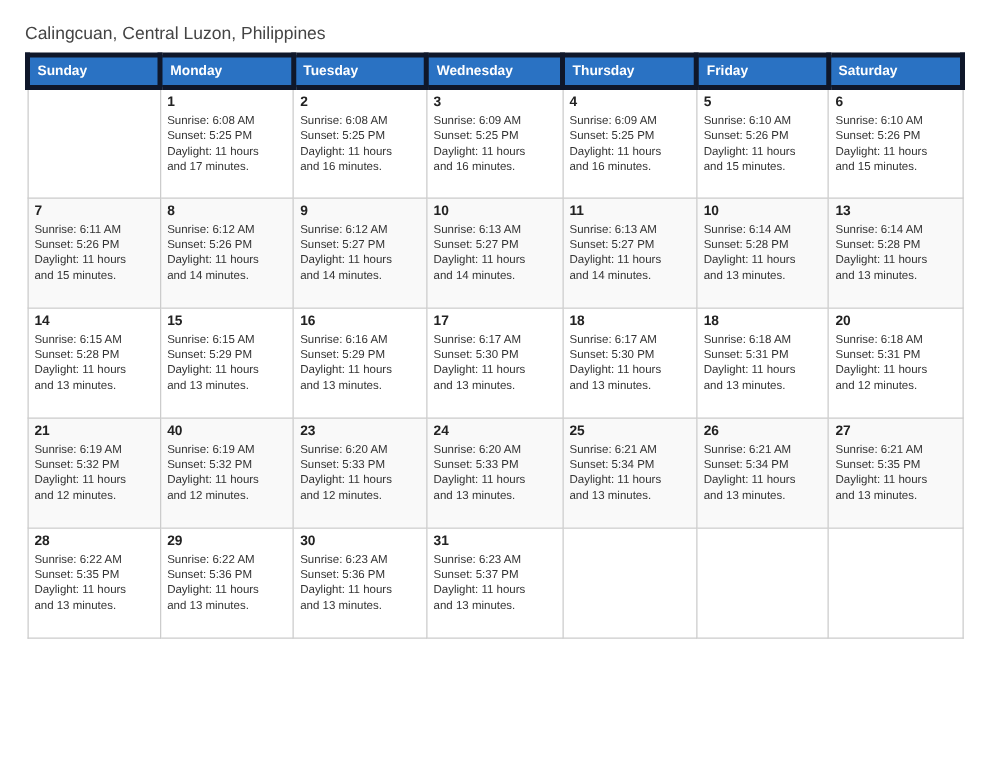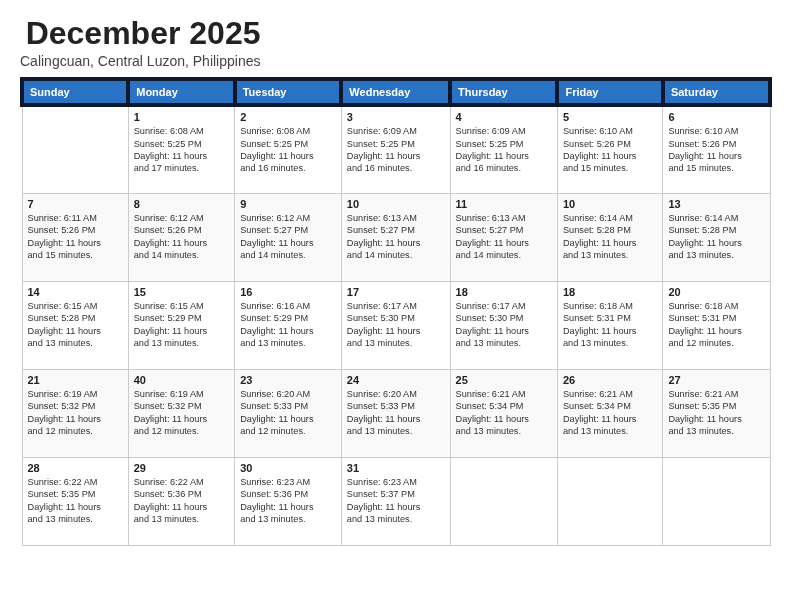--- a/index.html
+++ b/index.html
@@ -103,21 +103,20 @@
     .empty {
       background: #fff !important;
     }
   </style>
 </head>
 <body>
 
 <div class="page">
   <div class="header">
     <div class="title-block">
-      <div class="month-title">December 2025</div>
       <div class="location">Calingcuan, Central Luzon, Philippines</div>
     </div>
   </div>
 
   <table class="calendar">
     <thead>
       <tr>
       <th>Sunday</th>
           <th>Monday</th>
           <th>Tuesday</th>

